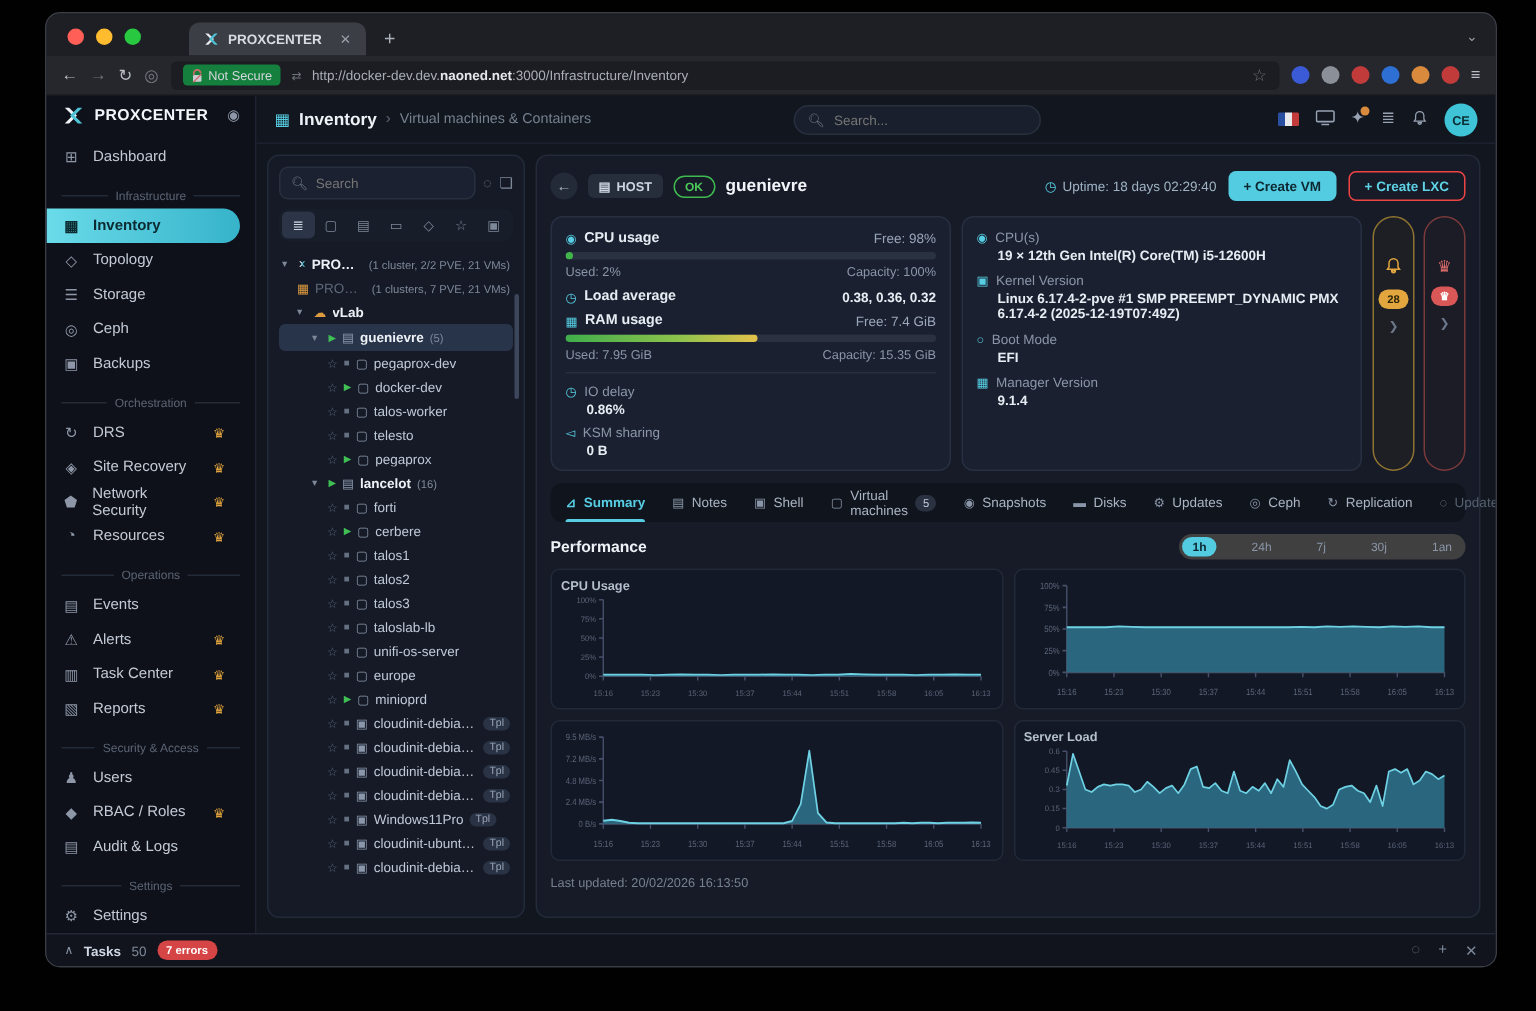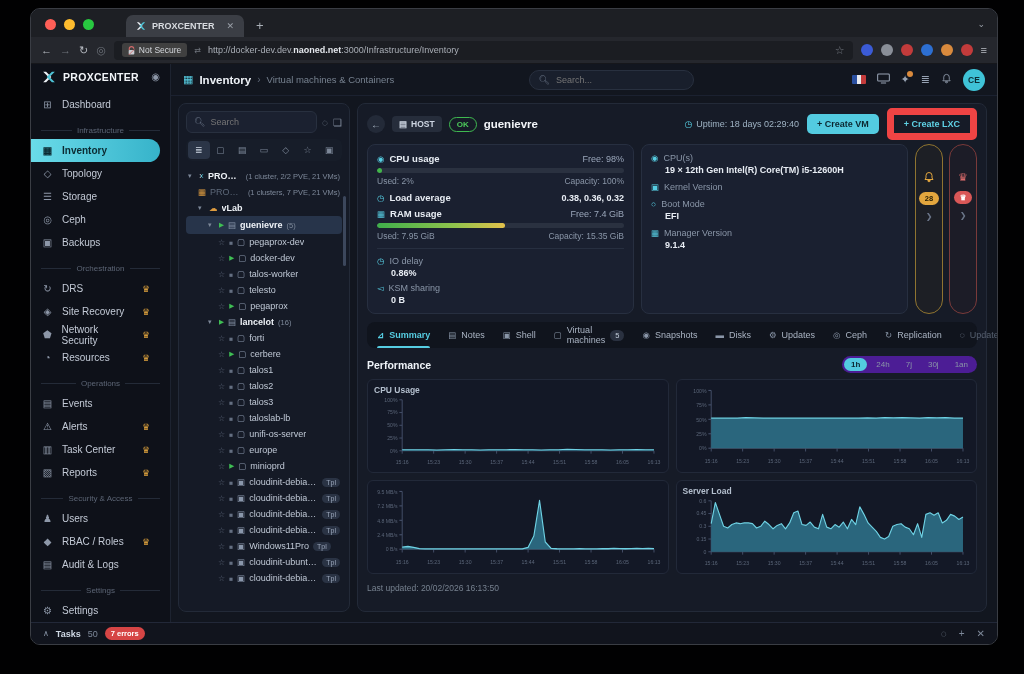--- a/index.html
+++ b/index.html
@@ -18,21 +18,21 @@
   .tab-title { color:#d8dbe0; font-size:9px; font-weight:bold; flex:1; white-space:nowrap; overflow:hidden;}
   .tab-close { color:#9aa0a8; font-size:9px; }
   .newtab { color:#aab0b8; font-size:13px; margin:0 0 4px 12px; }
   .tb-right { margin-left:auto; color:#9aa0a8; font-size:9px; padding:0 12px 8px 0;}
   .urlbar { height:27px; background:#25272d; display:flex; align-items:center; gap:8px;
     padding:0 10px; flex:none; border-bottom:1px solid #16171b;}
   .nav-ic { color:#b8bcc3; font-size:11px; }
   .nav-ic.dim { color:#6f747c; }
   .url-field { flex:1; height:19px; background:#1b1d22; border-radius:4px; display:flex;
     align-items:center; gap:7px; padding:0 8px; }
-  .badge-notsecure { background:#404040; border-radius:3px; color:#d3d6db; font-size:8.5px;
+  .badge-notsecure { background:#15803d; border-radius:3px; color:#d3d6db; font-size:8.5px;
     padding:2px 6px; display:flex; align-items:center; gap:4px; }
   .url-text { font-size:9px; color:#a9aeb6; }
   .url-text b { color:#e4e7ec; }
   .ext-dot { width:12px; height:12px; border-radius:50%; display:inline-block; }
   .ext-row { display:flex; gap:8px; align-items:center; }
   
   .app { flex:1; display:flex; flex-direction:column; background:#12161f; min-height:0;}
   .app-body { flex:1; display:flex; min-height:0; }
   .sidebar { width:140px; background:#0e1119; border-right:1px solid #1d2330;
     display:flex; flex-direction:column; flex:none; }
@@ -116,21 +116,21 @@
   .chip-host { background:#262d3b; color:#cdd5e1; font-size:8.5px; font-weight:bold; border-radius:4px;
     padding:3px 7px; display:flex; gap:4px; align-items:center;}
   .chip-ok { border:1px solid #3fb950; color:#4cc95a; font-size:8px; font-weight:bold;
     border-radius:9px; padding:2px 7px; }
   .host-name { color:#f2f5f9; font-weight:bold; font-size:11.5px; }
   .head-right { margin-left:auto; display:flex; align-items:center; gap:8px; }
   .uptime { color:#9fb3c4; font-size:9px; display:flex; gap:4px; align-items:center;}
   .uptime .cl { color:#56cde2; }
   .btn-vm { background:#53cbe0; color:#0c2730; font-size:9px; font-weight:bold; border-radius:5px;
     padding:5px 10px; }
-  .btn-lxc { border:7px solid #ef4444; color:#5fd2e6; font-size:9px; font-weight:bold;
+  .btn-lxc { border:1px solid #ef4444; color:#5fd2e6; font-size:9px; font-weight:bold;
     border-radius:5px; padding:4px 10px; }
   .info-row { display:flex; gap:7px; margin-top:8px; flex:none; }
   .card { background:#1a2030; border:1px solid #272f40; border-radius:8px; padding:8px 9px; flex:1; min-width:0;}
   .stat-line { display:flex; align-items:center; font-size:9px; }
   .stat-line .ic { color:#56cde2; font-size:8.5px; margin-right:5px; }
   .stat-line .lb { color:#e8edf4; font-weight:bold; font-size:9.5px; }
   .stat-line .rv { margin-left:auto; color:#9aa6ba; }
   .bar { height:5px; background:#2a3140; border-radius:3px; margin:4px 0 3px 0; overflow:hidden;}
   .bar > div { height:100%; border-radius:3px; }
   .sub-line { display:flex; font-size:8.5px; color:#8a96a8; }
@@ -155,21 +155,21 @@
   .tabi .tg { font-size:8.5px; color:#8a96a8;}
   .tabi.active { color:#56cde2; font-weight:bold; }
   .tabi.active .tg { color:#56cde2; }
   .tabi.active:after { content:""; position:absolute; left:0; right:0; bottom:0; height:2px;
     background:#56cde2; border-radius:2px 2px 0 0; }
   .tabi.disabled { color:#56606f; }
   .tabi .tb-badge { background:#2a3140; color:#c3cdda; border-radius:8px; font-size:7.5px; padding:1px 5px;}
   
   .perf-row { display:flex; align-items:center; margin-top:8px; flex:none; }
   .perf-title { color:#eef2f7; font-weight:bold; font-size:10.5px; }
-  .ranges { margin-left:auto; background:#4c1d95; border-radius:10px; padding:2px; display:flex; gap:2px;}
+  .ranges { margin-left:auto; background:#404040; border-radius:10px; padding:2px; display:flex; gap:16px;}
   .rng { color:#8a96a8; font-size:8px; padding:2px 7px; border-radius:9px; }
   .rng.active { background:#53cbe0; color:#0c2730; font-weight:bold; }
   .charts { display:grid; grid-template-columns:1fr 1fr; grid-template-rows:94px 94px; gap:7px;
     margin-top:6px; flex:none;}
   .chart-panel { background:#131826; border:1px solid #222939; border-radius:6px; padding:5px 6px 2px 6px;
     display:flex; flex-direction:column; min-width:0;}
   .chart-title { color:#b4bfce; font-size:8.5px; font-weight:bold; flex:none;}
   .chart-box { flex:1; min-height:0; }
   .chart-box svg { width:100%; height:100%; display:block; }
   .last-updated { color:#76818f; font-size:8.5px; margin-top:9px; }
@@ -632,20 +632,21 @@
                       <span class="ic">◉</span>
                       <span>CPU(s)</span>
                     </div>
                     <div class="v">19 × 12th Gen Intel(R) Core(TM) i5-12600H</div>
                   </div>
                 <div class="kv">
                     <div class="k">
                       <span class="ic">▣</span>
                       <span>Kernel Version</span>
                     </div>
+                    <div class="v">Linux 6.17.4-2-pve #1 SMP PREEMPT_DYNAMIC PMX 6.17.4-2 (2025-12-19T07:49Z)</div>
                   </div>
                 <div class="kv">
                     <div class="k">
                       <span class="ic">○</span>
                       <span>Boot Mode</span>
                     </div>
                     <div class="v">EFI</div>
                   </div>
                 <div class="kv" style="margin-bottom:0">
                     <div class="k">

